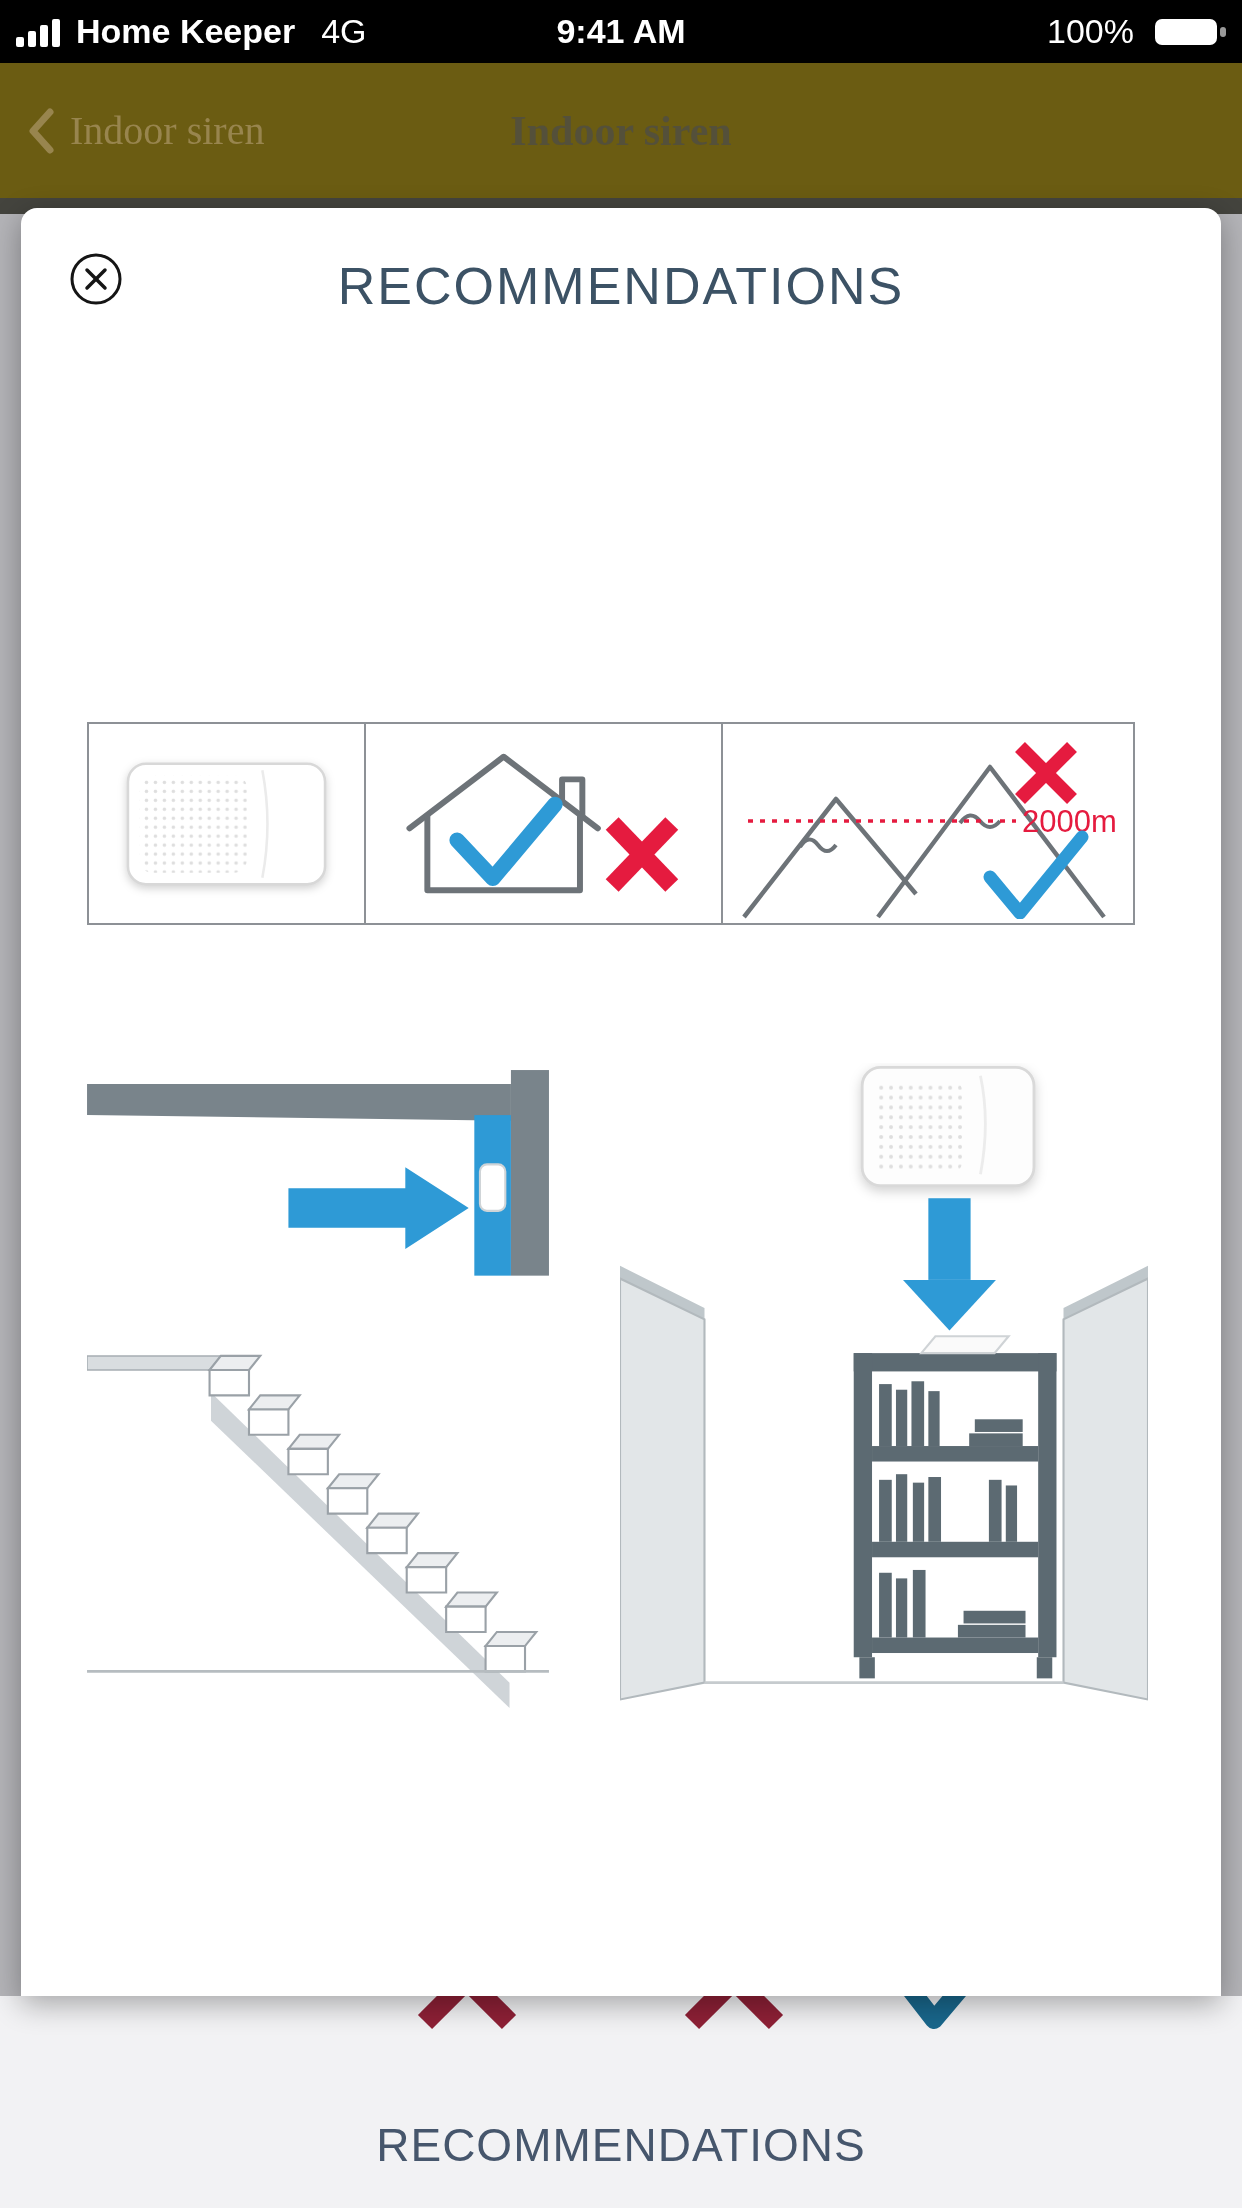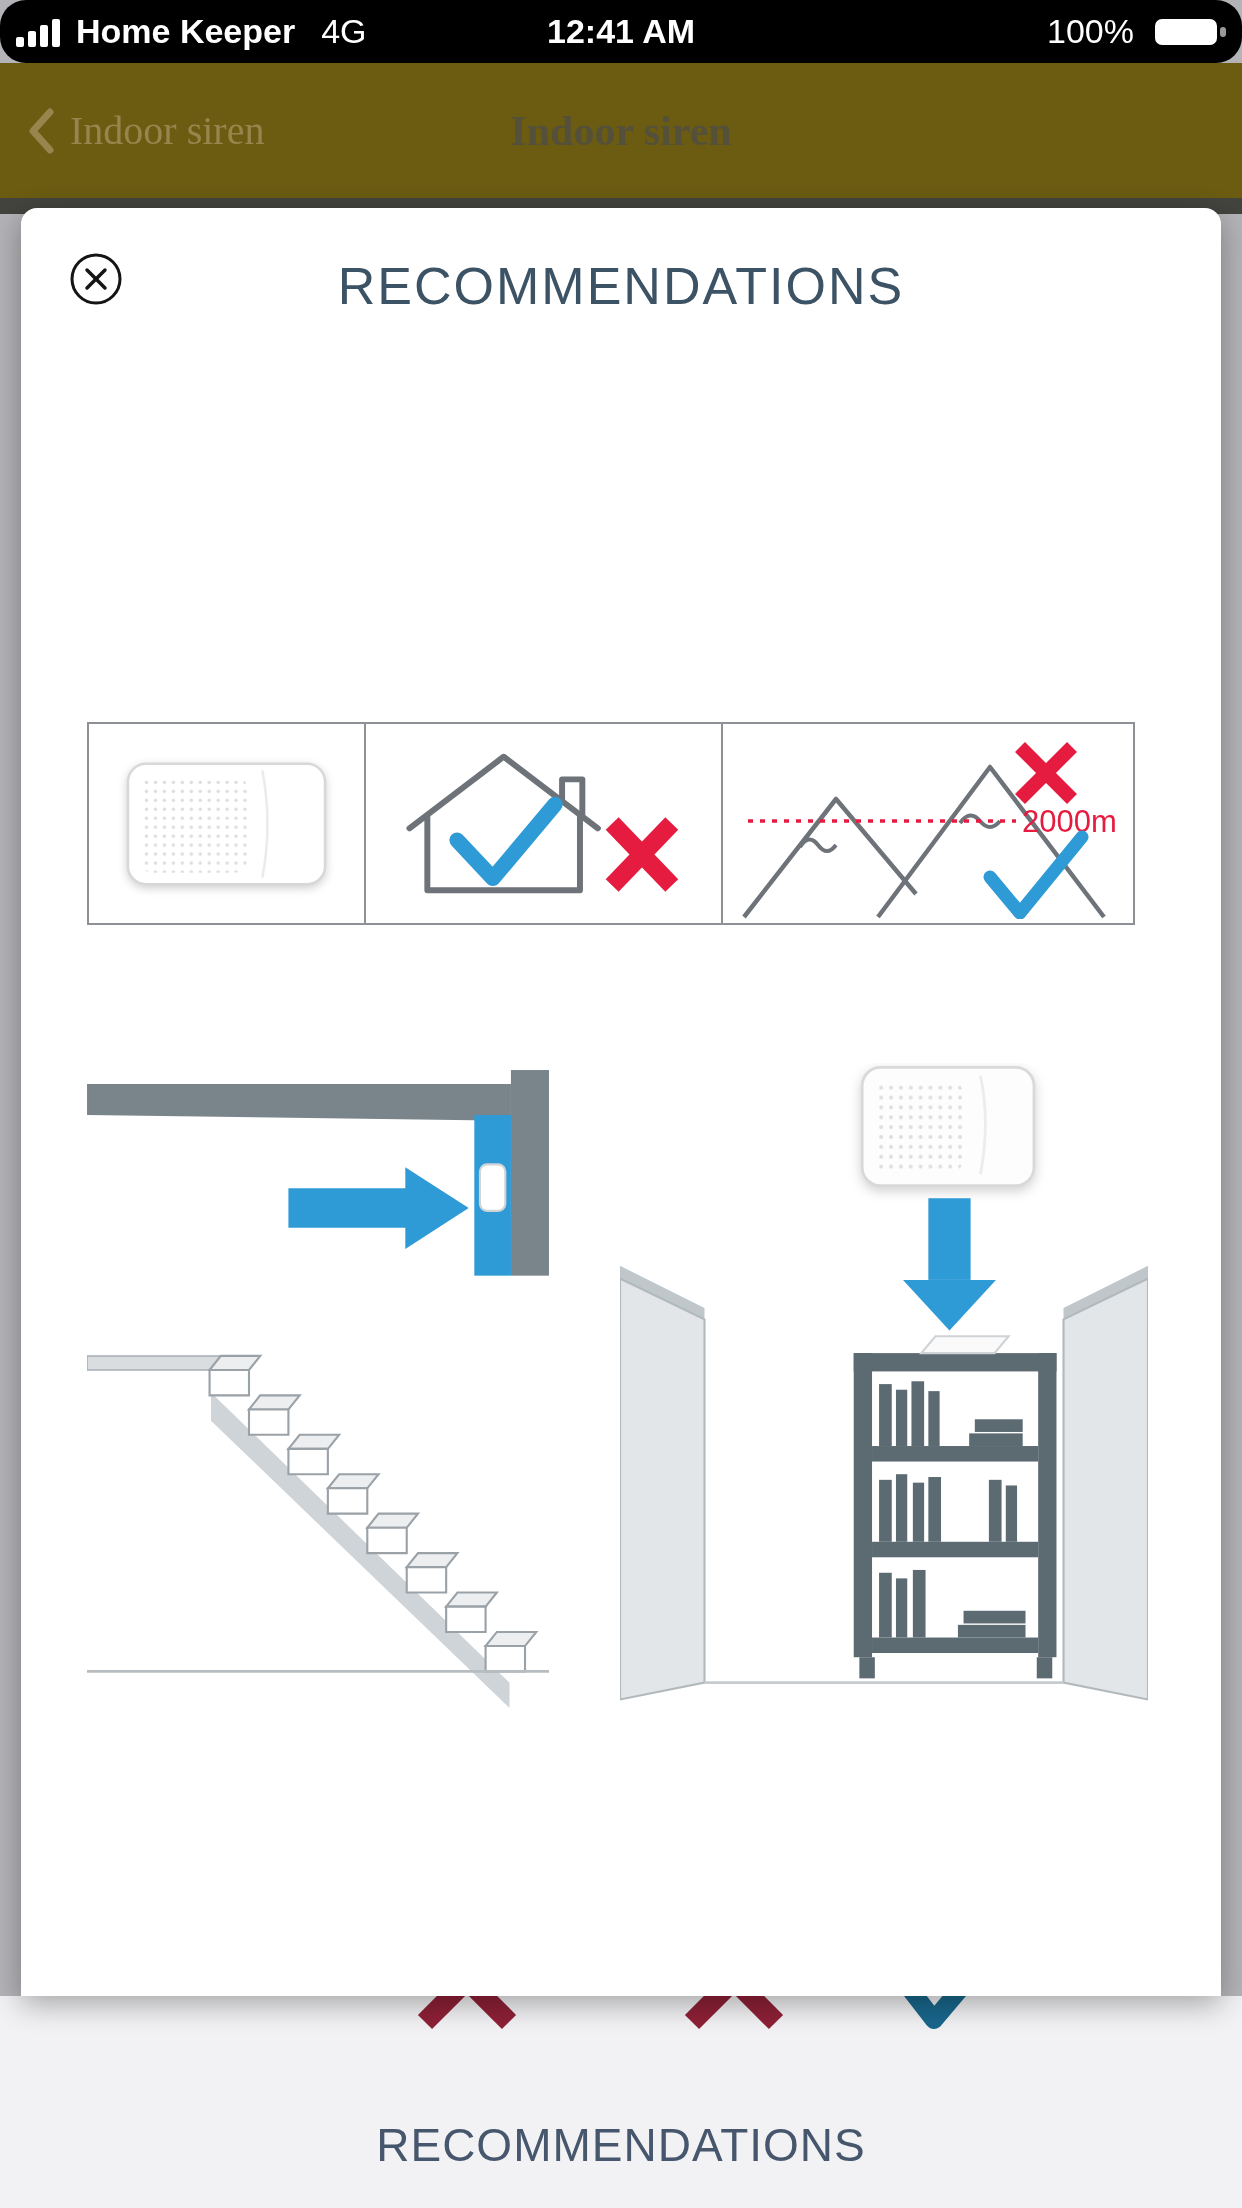--- a/index.html
+++ b/index.html
@@ -2,21 +2,21 @@
 <html><head>
 <meta charset="utf-8">
 <style>
   html,body{margin:0;padding:0;background:#222;}
   .screen{position:relative;width:1242px;height:2208px;overflow:hidden;
     background:#b4b4b8;font-family:"Liberation Sans",sans-serif;
     -webkit-font-smoothing:antialiased;}
 
   
   .status-bar{position:absolute;top:0;left:0;width:100%;height:63px;background:#000;
-    display:flex;align-items:center;color:#fff;font-size:34px;border-radius:26px;}
+    display:flex;align-items:center;color:#fff;font-size:34px;}
   .sb-left{position:absolute;left:16px;display:flex;align-items:center;gap:14px;}
   .sb-carrier{font-weight:600;}
   .sb-network{margin-left:12px;font-weight:400;}
   .sb-time{position:absolute;left:0;right:0;text-align:center;font-weight:700;}
   .sb-right{position:absolute;right:14px;display:flex;align-items:center;gap:20px;}
 
   
   .nav-header{position:absolute;top:63px;left:0;width:100%;height:135px;background:#6b5c12;font-family:Liberation Serif, serif;}
   .back-button{position:absolute;left:26px;top:0;height:135px;display:flex;align-items:center;gap:14px;}
   .back-label{color:#98854e;font-size:40px;}
@@ -61,21 +61,21 @@
     <div class="sb-left">
       <svg width="46" height="30" viewBox="0 0 46 30">
         <rect x="0" y="20" width="8" height="10" rx="2" fill="#fff"></rect>
         <rect x="12" y="14" width="8" height="16" rx="2" fill="#fff"></rect>
         <rect x="24" y="8" width="8" height="22" rx="2" fill="#fff"></rect>
         <rect x="36" y="2" width="8" height="28" rx="2" fill="#fff"></rect>
       </svg>
       <span class="sb-carrier">Home Keeper</span>
       <span class="sb-network">4G</span>
     </div>
-    <div class="sb-time">12:41 AM</div>
+    <div class="sb-time">9:41 AM</div>
     <div class="sb-right">
       <span>100%</span>
       <svg width="74" height="32" viewBox="0 0 74 32">
         <rect x="1" y="3" width="62" height="26" rx="7" fill="#fff"></rect>
         <rect x="66" y="11" width="6" height="10" rx="3" fill="#fff" opacity="0.6"></rect>
       </svg>
     </div>
   </div>
 
   <div class="nav-header">

